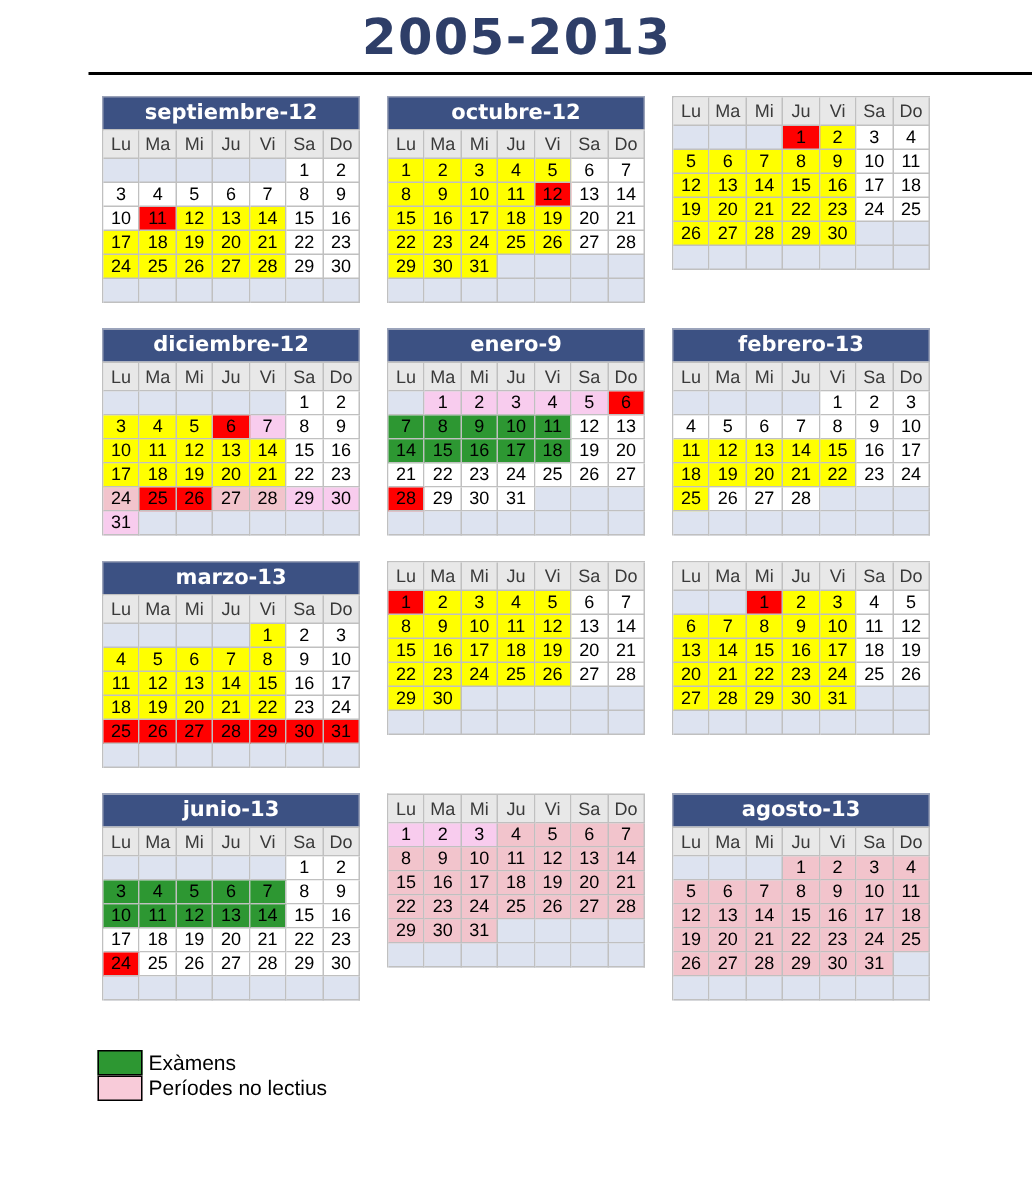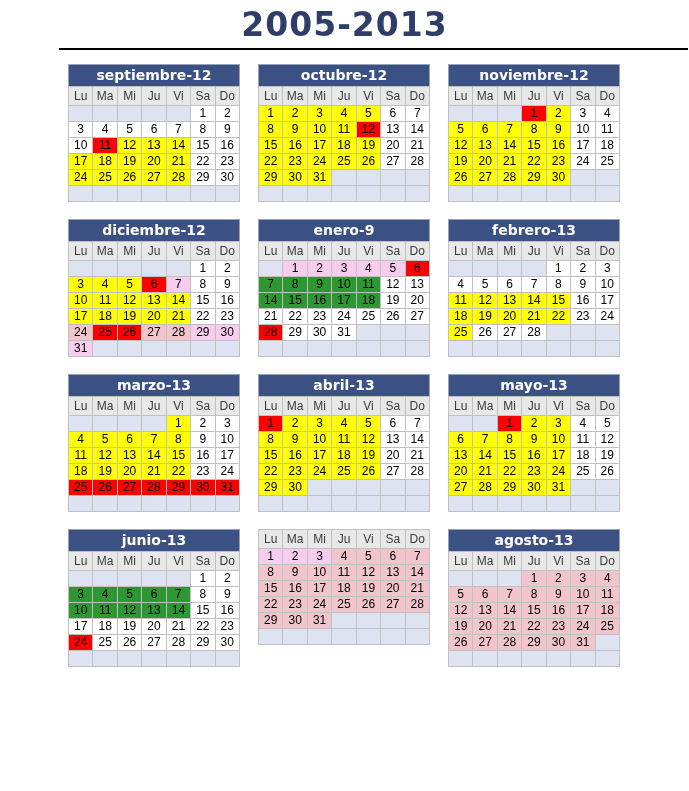--- a/index.html
+++ b/index.html
@@ -151,21 +151,20 @@
         <div class="cell" style="background: rgb(221, 227, 240);"></div>
         <div class="cell" style="background: rgb(221, 227, 240);"></div>
         <div class="cell" style="background: rgb(221, 227, 240);"></div>
         <div class="cell" style="background: rgb(221, 227, 240);"></div>
         <div class="cell" style="background: rgb(221, 227, 240);"></div>
         <div class="cell" style="background: rgb(221, 227, 240);"></div>
         <div class="cell" style="background: rgb(221, 227, 240);"></div>
       </div>
     </div>
     <div class="month">
-      <div class="month-title" style="background: rgb(60, 81, 131); color: rgb(255, 255, 255);">noviembre-12</div>
       <div class="mgrid">
         <div class="cell wd" style="background: rgb(232, 232, 232); color: rgb(58, 58, 58);">Lu</div>
         <div class="cell wd" style="background: rgb(232, 232, 232); color: rgb(58, 58, 58);">Ma</div>
         <div class="cell wd" style="background: rgb(232, 232, 232); color: rgb(58, 58, 58);">Mi</div>
         <div class="cell wd" style="background: rgb(232, 232, 232); color: rgb(58, 58, 58);">Ju</div>
         <div class="cell wd" style="background: rgb(232, 232, 232); color: rgb(58, 58, 58);">Vi</div>
         <div class="cell wd" style="background: rgb(232, 232, 232); color: rgb(58, 58, 58);">Sa</div>
         <div class="cell wd" style="background: rgb(232, 232, 232); color: rgb(58, 58, 58);">Do</div>
         <div class="cell" style="background: rgb(221, 227, 240);"></div>
         <div class="cell" style="background: rgb(221, 227, 240);"></div>
@@ -421,21 +420,20 @@
         <div class="cell" style="background: rgb(221, 227, 240);"></div>
         <div class="cell" style="background: rgb(221, 227, 240);"></div>
         <div class="cell" style="background: rgb(221, 227, 240);"></div>
         <div class="cell" style="background: rgb(221, 227, 240);"></div>
         <div class="cell" style="background: rgb(221, 227, 240);"></div>
         <div class="cell" style="background: rgb(221, 227, 240);"></div>
         <div class="cell" style="background: rgb(221, 227, 240);"></div>
       </div>
     </div>
     <div class="month">
-      <div class="month-title" style="background: rgb(60, 81, 131); color: rgb(255, 255, 255);">abril-13</div>
       <div class="mgrid">
         <div class="cell wd" style="background: rgb(232, 232, 232); color: rgb(58, 58, 58);">Lu</div>
         <div class="cell wd" style="background: rgb(232, 232, 232); color: rgb(58, 58, 58);">Ma</div>
         <div class="cell wd" style="background: rgb(232, 232, 232); color: rgb(58, 58, 58);">Mi</div>
         <div class="cell wd" style="background: rgb(232, 232, 232); color: rgb(58, 58, 58);">Ju</div>
         <div class="cell wd" style="background: rgb(232, 232, 232); color: rgb(58, 58, 58);">Vi</div>
         <div class="cell wd" style="background: rgb(232, 232, 232); color: rgb(58, 58, 58);">Sa</div>
         <div class="cell wd" style="background: rgb(232, 232, 232); color: rgb(58, 58, 58);">Do</div>
         <div class="cell" style="background: rgb(255, 0, 0);">1</div>
         <div class="cell" style="background: rgb(255, 255, 0);">2</div>
@@ -475,21 +473,20 @@
         <div class="cell" style="background: rgb(221, 227, 240);"></div>
         <div class="cell" style="background: rgb(221, 227, 240);"></div>
         <div class="cell" style="background: rgb(221, 227, 240);"></div>
         <div class="cell" style="background: rgb(221, 227, 240);"></div>
         <div class="cell" style="background: rgb(221, 227, 240);"></div>
         <div class="cell" style="background: rgb(221, 227, 240);"></div>
         <div class="cell" style="background: rgb(221, 227, 240);"></div>
       </div>
     </div>
     <div class="month">
-      <div class="month-title" style="background: rgb(60, 81, 131); color: rgb(255, 255, 255);">mayo-13</div>
       <div class="mgrid">
         <div class="cell wd" style="background: rgb(232, 232, 232); color: rgb(58, 58, 58);">Lu</div>
         <div class="cell wd" style="background: rgb(232, 232, 232); color: rgb(58, 58, 58);">Ma</div>
         <div class="cell wd" style="background: rgb(232, 232, 232); color: rgb(58, 58, 58);">Mi</div>
         <div class="cell wd" style="background: rgb(232, 232, 232); color: rgb(58, 58, 58);">Ju</div>
         <div class="cell wd" style="background: rgb(232, 232, 232); color: rgb(58, 58, 58);">Vi</div>
         <div class="cell wd" style="background: rgb(232, 232, 232); color: rgb(58, 58, 58);">Sa</div>
         <div class="cell wd" style="background: rgb(232, 232, 232); color: rgb(58, 58, 58);">Do</div>
         <div class="cell" style="background: rgb(221, 227, 240);"></div>
         <div class="cell" style="background: rgb(221, 227, 240);"></div>
@@ -692,13 +689,21 @@
         <div class="cell" style="background: rgb(221, 227, 240);"></div>
         <div class="cell" style="background: rgb(221, 227, 240);"></div>
         <div class="cell" style="background: rgb(221, 227, 240);"></div>
         <div class="cell" style="background: rgb(221, 227, 240);"></div>
         <div class="cell" style="background: rgb(221, 227, 240);"></div>
       </div>
     </div>
   </div>
 
 <div class="legend">
+    <div class="legend-item">
+      <span class="swatch" style="background: rgb(45, 151, 50);"></span>
+      <span class="legend-label">Exàmens</span>
+    </div>
+    <div class="legend-item">
+      <span class="swatch" style="background: rgb(248, 203, 217);"></span>
+      <span class="legend-label">Períodes no lectius</span>
+    </div>
   </div>
 
 </body></html>

